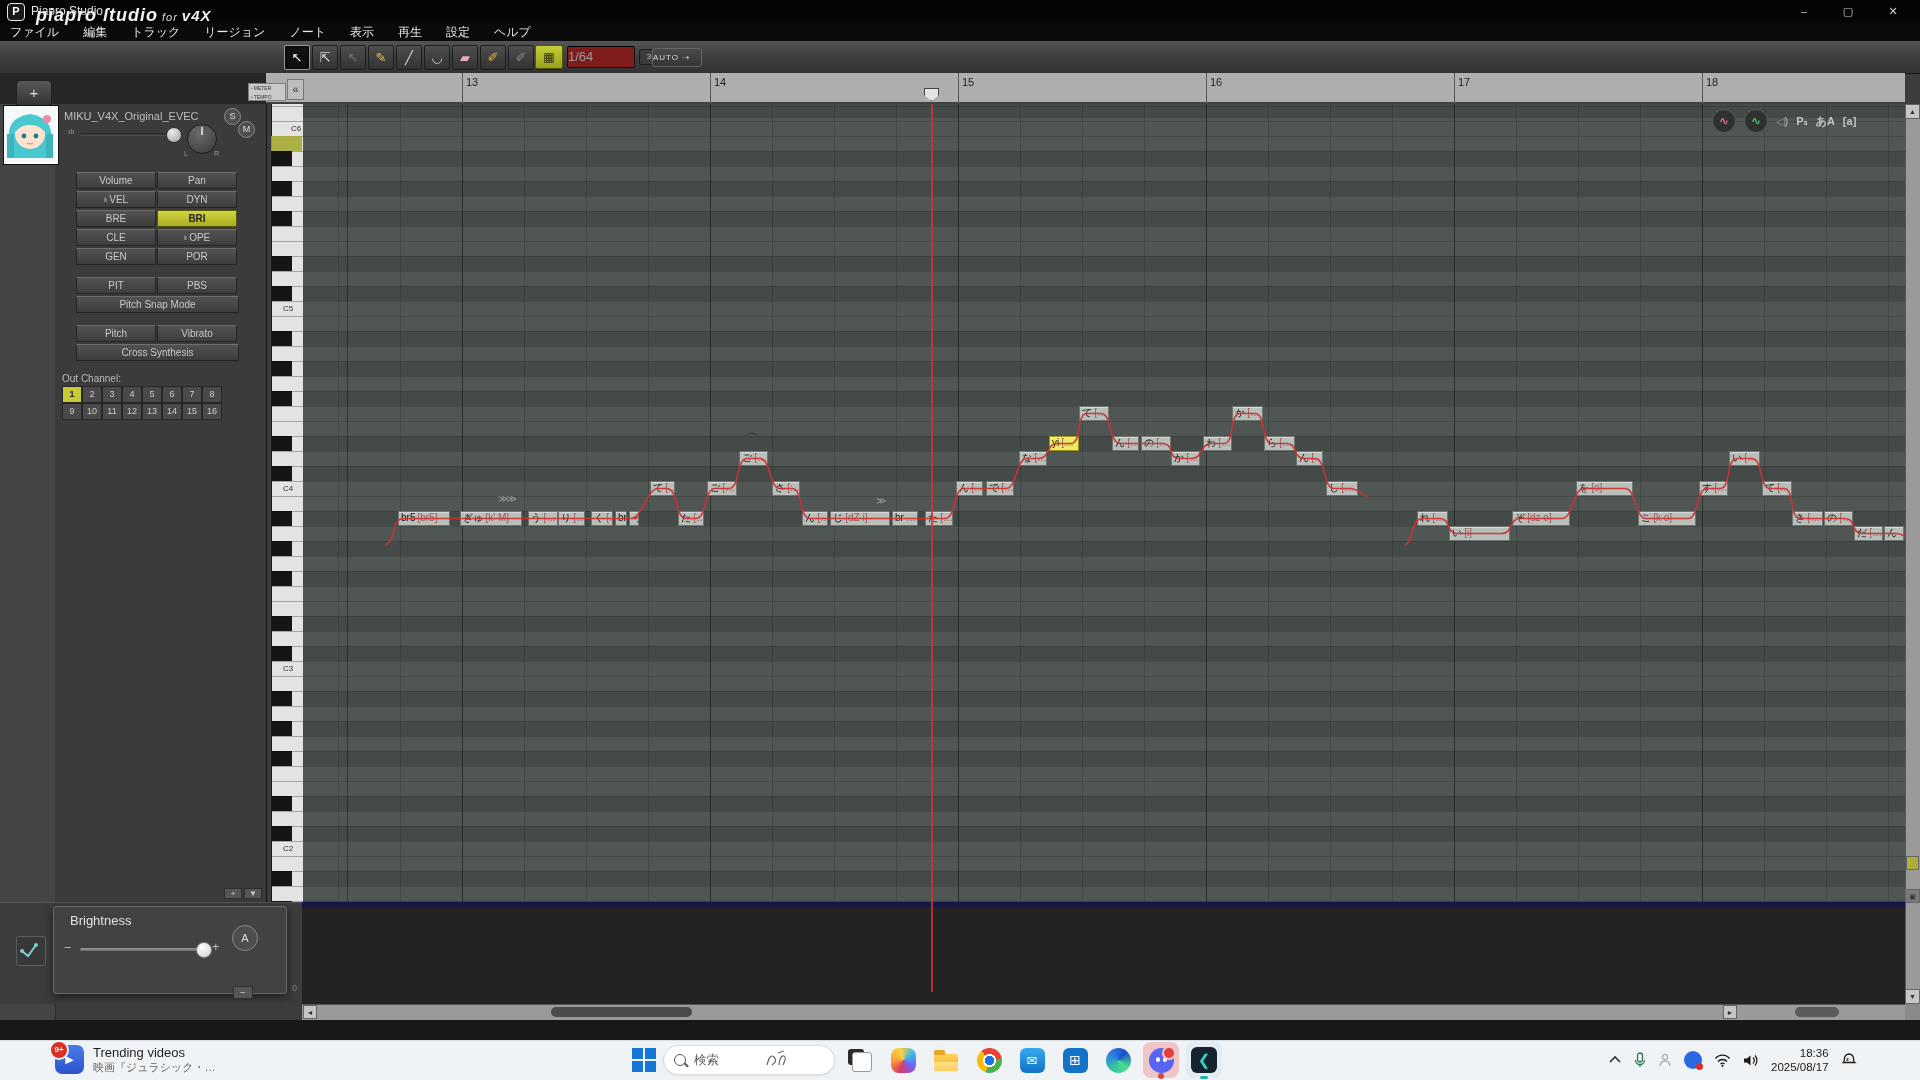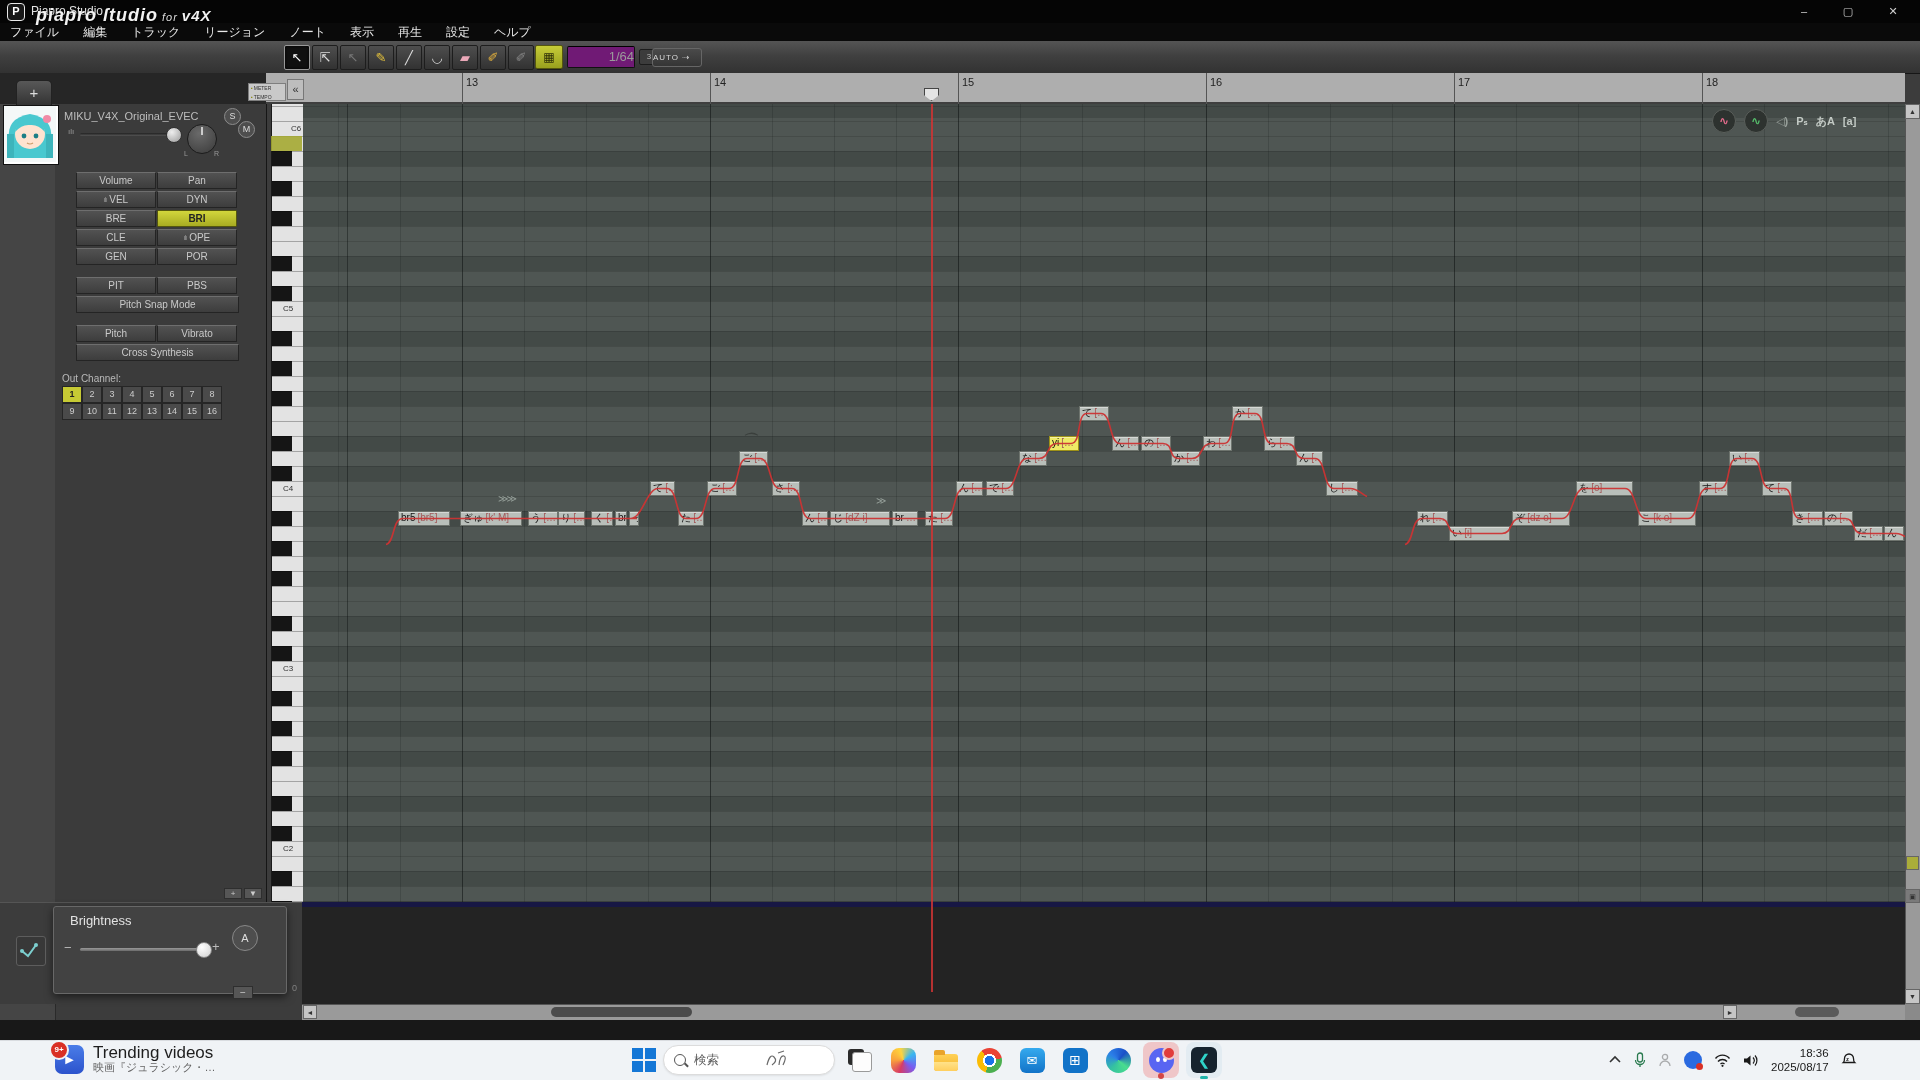--- a/index.html
+++ b/index.html
@@ -20,22 +20,22 @@
   #logo .lfor{font-size:11px;font-weight:normal;margin:0 4px;color:#ddd;}
   #logo .lv{font-size:15px;}
   #tool-row{left:284px;top:45px;display:flex;gap:2px;}
   .tool{width:24px;height:23px;background:linear-gradient(#4e4e4e,#323232);border:1px solid #1d1d1d;border-radius:2px;
         display:flex;align-items:center;justify-content:center;}
   .tool.active{background:#101010;border:1px solid #999;box-shadow:0 0 3px #000 inset;}
   .tglyph{font-size:13px;line-height:1;}
   #snap-group{left:535px;top:45px;display:flex;align-items:center;gap:4px;}
   #snap-grid{width:26px;height:22px;background:linear-gradient(#c6cc38,#99a01e);border:1px solid #55570f;border-radius:2px;
              color:#2e2f08;font-size:12px;text-align:center;line-height:22px;}
-  #snap-box{width:66px;height:20px;background:#701a75;border:1px solid #111;border-top-color:#000;color:#9a9a9a;
-            font-size:13px;text-align:right;line-height:20px;border-radius:2px;}
+  #snap-box{width:66px;height:20px;background:#7f1d1d;border:1px solid #111;border-top-color:#000;color:#9a9a9a;
+            font-size:13px;text-align:left;line-height:20px;border-radius:2px;}
   #triplet{width:18px;height:14px;background:#3c3c3c;border:1px solid #1c1c1c;color:#bbb;font-size:8px;text-align:center;line-height:14px;border-radius:2px;}
   #snap-dd{color:#aaa;font-size:9px;}
   #auto-btn{left:652px;top:48px;width:48px;height:17px;background:linear-gradient(#4a4a4a,#353535);border:1px solid #666;border-radius:3px;
             color:#d8d8d8;font-size:8px;text-align:left;line-height:17px;letter-spacing:1px;}
   
   #left-top{left:0;top:73px;width:266px;height:31px;background:#262626;}
   #rail{left:0;top:73px;width:55px;height:947px;background:#454545;border-right:1px solid #2a2a2a;}
   #add-tab{left:16px;top:80px;width:34px;height:24px;background:linear-gradient(#585858,#333);border:1px solid #222;
            border-bottom:none;border-radius:5px 5px 0 0;color:#ddd;font-size:15px;text-align:center;line-height:24px;}
   #meter-tempo{left:248px;top:83px;width:38px;height:18px;background:#c9c9c9;border:1px solid #7e7e7e;font-size:5px;color:#333;
@@ -131,21 +131,21 @@
   #curve-btn{left:16px;top:936px;width:28px;height:28px;background:#383838;border:1px solid #5d5d5d;border-radius:3px;z-index:6;}
   #lane-zero{left:292px;top:983px;font-size:9px;color:#808080;z-index:6;}
   #bottom-strip{left:0;top:1020px;width:1920px;height:20px;background:#181818;}
   
   #taskbar{left:0;top:1040px;width:1920px;height:40px;background:#f0f3f6;border-top:1px solid #d9dce0;box-sizing:border-box;z-index:10;}
   #widget{left:55px;top:1045px;display:flex;gap:9px;align-items:center;z-index:11;}
   #widget-icon{width:29px;height:29px;border-radius:7px;background:linear-gradient(#4a7de8,#2c53cc);position:relative;
                color:#fff;font-size:11px;text-align:center;line-height:29px;}
   #widget-badge{position:absolute;left:-6px;top:-5px;width:16px;height:16px;border-radius:50%;background:#d93025;
                 border:2px solid #f0f3f6;color:#fff;font-size:8px;line-height:16px;font-weight:bold;}
-  #widget-title{font-size:17px;color:#1e1e1e;line-height:15px;}
+  #widget-title{font-size:13px;color:#1e1e1e;line-height:15px;}
   #widget-sub{font-size:11px;color:#636363;line-height:14px;}
   #tb-center{left:632px;top:1040px;height:40px;display:flex;align-items:center;gap:7px;z-index:11;}
   .slot{width:36px;height:36px;border-radius:7px;display:flex;align-items:center;justify-content:center;position:relative;}
   #tb-start{width:24px;height:24px;display:grid;grid-template-columns:11px 11px;grid-gap:2px;}
   #tb-start div{width:11px;height:11px;background:#1577d6;}
   #tb-search{width:172px;height:30px;background:#fff;border:1px solid #dcdcdc;border-radius:16px;display:flex;
              align-items:center;gap:8px;padding:0 10px;box-sizing:border-box;box-shadow:0 1px 2px rgba(0,0,0,.08);}
   #tb-search span{font-size:12.5px;color:#5e5e5e;flex:1;}
   .mag{width:10px;height:10px;border:1.6px solid #555;border-radius:50%;position:relative;flex:none;}
   .mag:after{content:"";position:absolute;left:9px;top:9px;width:5px;height:1.6px;background:#555;transform:rotate(45deg);}

